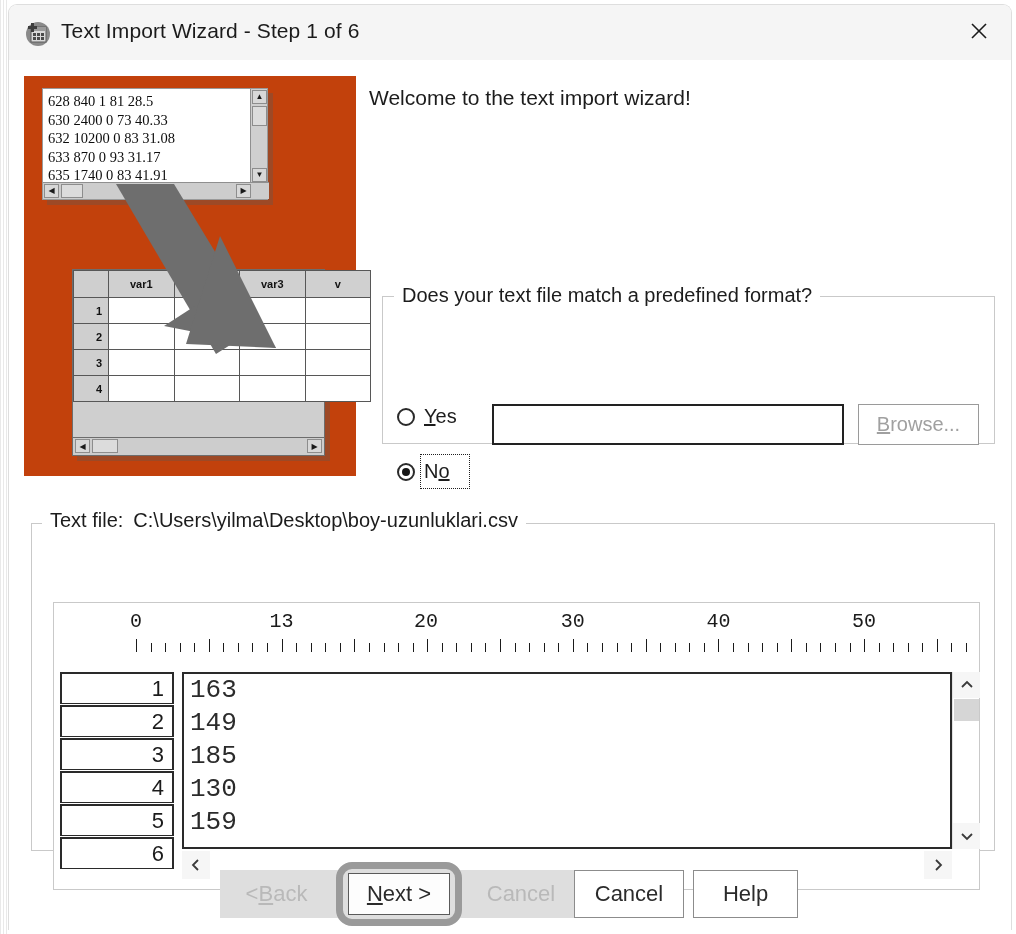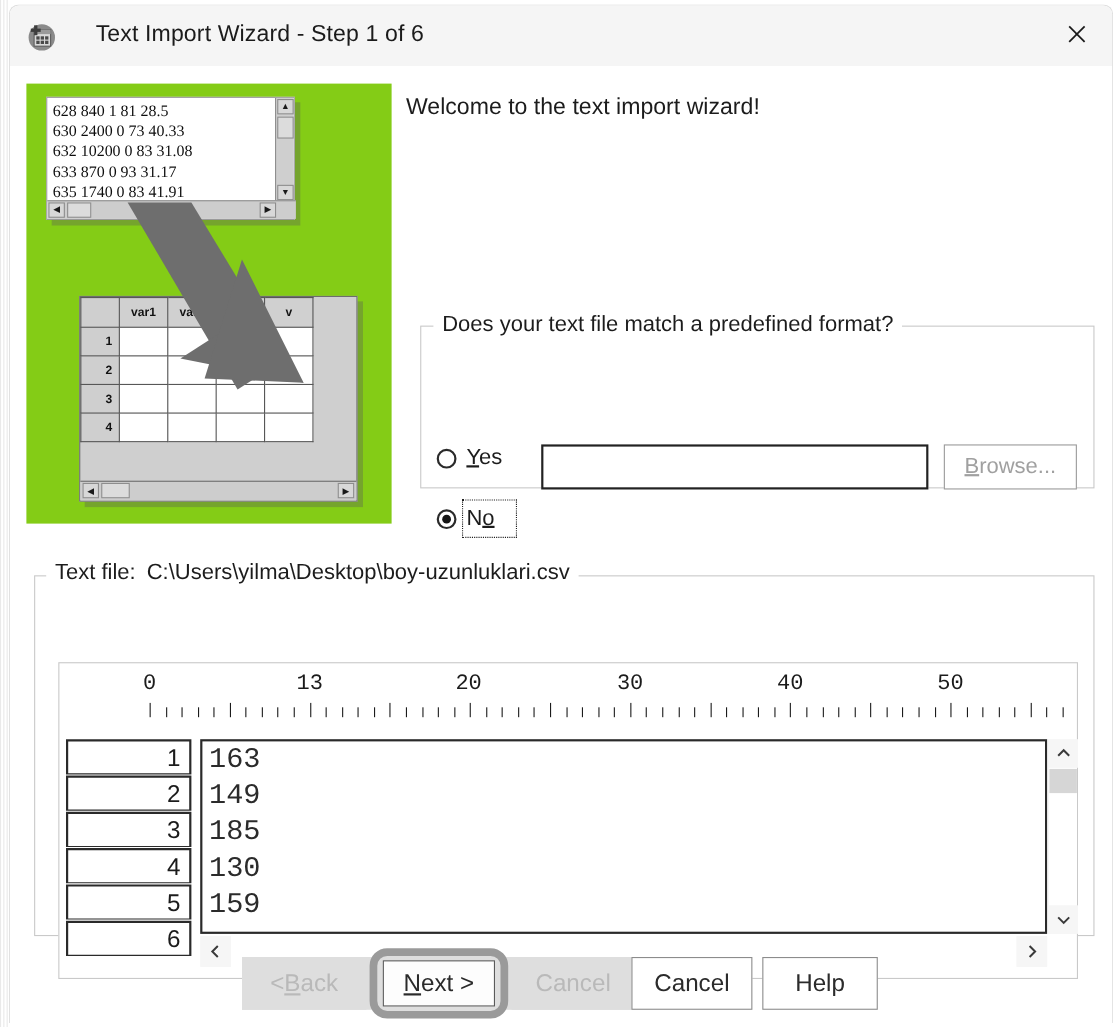--- a/index.html
+++ b/index.html
@@ -61,21 +61,20 @@
   }
 
   .title-text {
     position: absolute;
     left: 52px;
     top: 14px;
     font-size: 21px;
     color: #1b1b1b;
     letter-spacing: 0.1px;
     white-space: nowrap;
-    margin-left: 26px;
   }
 
   .close-btn {
     position: absolute;
     right: 6px;
     top: 0px;
     width: 56px;
     height: 52px;
     display: flex;
     align-items: center;
@@ -94,21 +93,21 @@
     background: #ffffff;
   }
 
   
   .illus {
     position: absolute;
     left: 15px;
     top: 16px;
     width: 332px;
     height: 400px;
-    background: #84cc16;
+    background: #c2410c;
   }
 
   .mini-textwin {
     position: absolute;
     left: 18px;
     top: 12px;
     width: 226px;
     height: 112px;
     background: #ffffff;
     border: 1px solid #9a9a9a;
@@ -177,21 +176,21 @@
     top: 193px;
     width: 253px;
     height: 187px;
     background: #cfcfcf;
     border: 1px solid #6d6d6d;
     box-shadow: 5px 5px 0 rgba(90,90,90,0.35);
     box-sizing: border-box;
   }
   .mini-sheet table {
     border-collapse: collapse;
-    width: 212px;
+    width: 298px;
     table-layout: fixed;
   }
   .mini-sheet td, .mini-sheet th {
     border: 1px solid #575757;
     height: 25px;
     padding: 0;
     font-size: 11px;
     font-family: "Liberation Sans", sans-serif;
   }
   .mini-sheet th {

